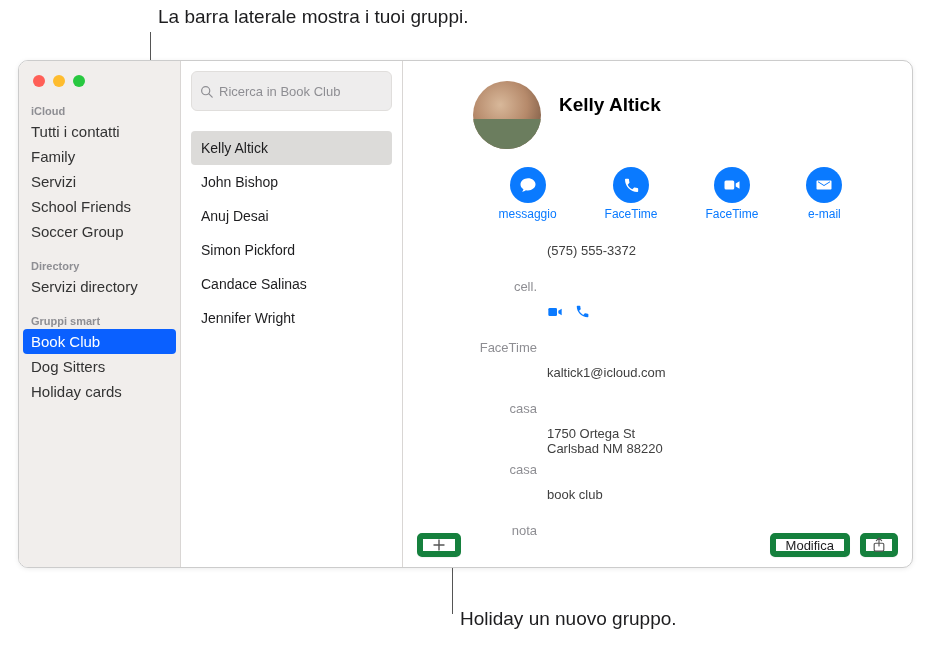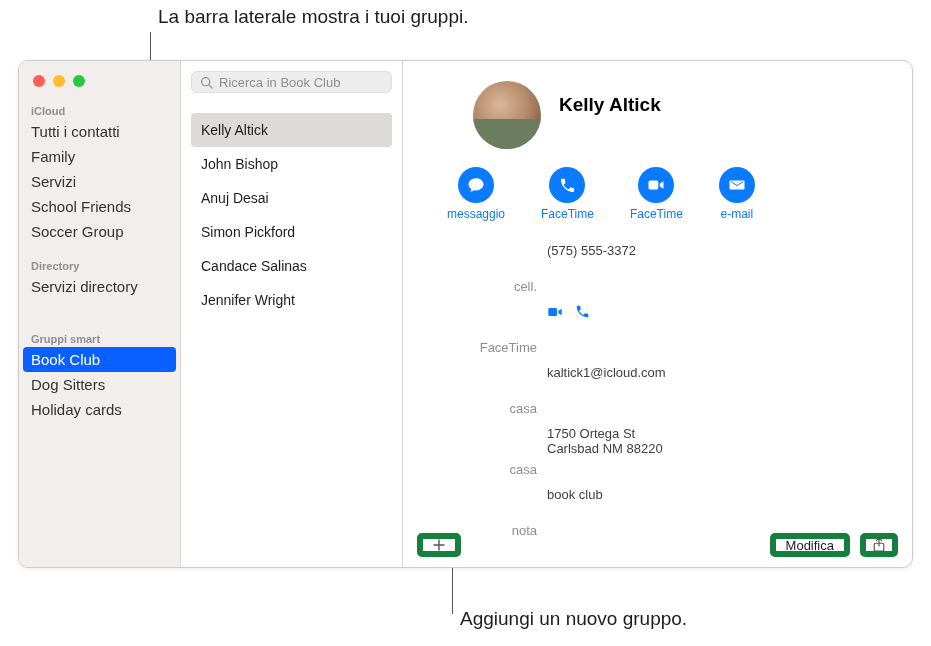--- a/index.html
+++ b/index.html
@@ -76,21 +76,21 @@
 
   .list-pane {
     width: 222px;
     border-right: 1px solid #d9d6d4;
     padding: 10px 10px 0 10px;
   }
   .search-box {
     display: flex;
     align-items: center;
     gap: 6px;
-    height: 22px;
+    height: 40px;
     background: #eeeded;
     border: 1px solid #e0dedc;
     border-radius: 6px;
     padding: 8px 8px;
     color: #8e8e93;
   }
   .search-box input {
     border: none;
     background: transparent;
     flex: 1;
@@ -135,22 +135,22 @@
     background:#6b7d5e;
   }
   .contact-name {
     font-size: 19px;
     font-weight: 600;
     color: #000;
     margin-top: -20px;
   }
   .action-row {
     display: flex;
-    gap: 36px;
-    justify-content: flex-start;
+    gap: 48px;
+    justify-content: center;
     margin-top: 18px;
     margin-left: 30px;
   }
   .action {
     display: flex;
     flex-direction: column;
     align-items: center;
     gap: 4px;
     cursor: default;
   }
@@ -210,42 +210,42 @@
   }
   .footer-right { display: flex; gap: 10px; }
   svg { display: block; }
 </style>
 </head>
 <body>
 
 <div class="callout" style="left:158px; top:6px;">La barra laterale mostra i tuoi gruppi.</div>
 <div class="callout-line" style="left:150px; top:32px; width:1px; height:60px;"></div>
 
-<div class="callout" style="left:460px; top:608px;">Aggiungi un nuovo gruppo.</div>
+<div class="callout" style="left:460px; top:608px;">Holiday un nuovo gruppo.</div>
 <div class="callout-line" style="left:452px; top:556px; width:1px; height:58px;"></div>
 
 <div class="window">
   <div class="traffic-lights">
     <div class="tlight red"></div>
     <div class="tlight yellow"></div>
     <div class="tlight green"></div>
   </div>
 
   <div class="sidebar">
     <div class="sidebar-section-label">iCloud</div>
     <div class="sidebar-item">Tutti i contatti</div>
     <div class="sidebar-item">Family</div>
     <div class="sidebar-item">Servizi</div>
     <div class="sidebar-item">School Friends</div>
     <div class="sidebar-item">Soccer Group</div>
 
     <div class="sidebar-section-label" style="margin-top:10px;">Directory</div>
     <div class="sidebar-item">Servizi directory</div>
 
-    <div class="sidebar-section-label" style="margin-top:28px;">Gruppi smart</div>
+    <div class="sidebar-section-label" style="margin-top:10px;">Gruppi smart</div>
     <div class="sidebar-item selected">Book Club</div>
     <div class="sidebar-item">Dog Sitters</div>
     <div class="sidebar-item">Holiday cards</div>
   </div>
 
   <div class="list-pane">
     <div class="search-box">
       <span>
         <svg width="13" height="13" viewBox="0 0 16 16" fill="none">
             <circle cx="7" cy="7" r="5" stroke="#8e8e93" stroke-width="1.5"></circle>

